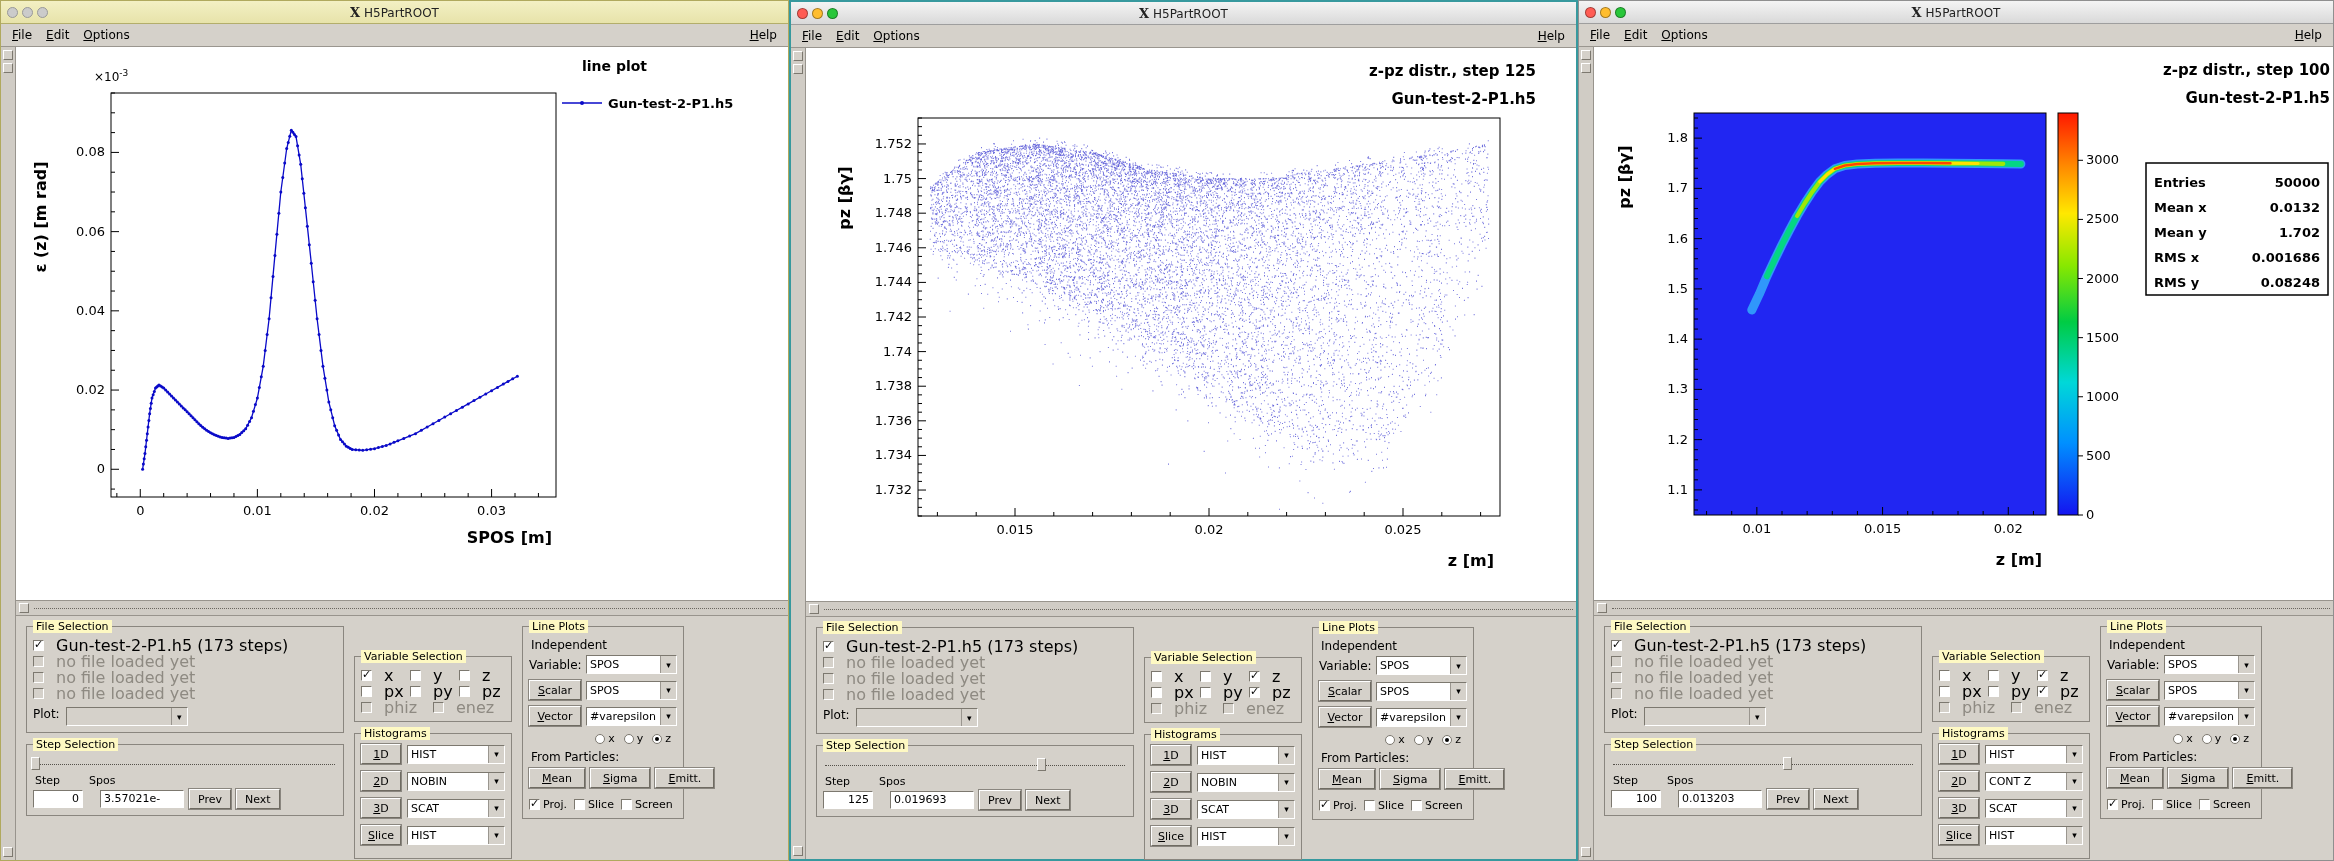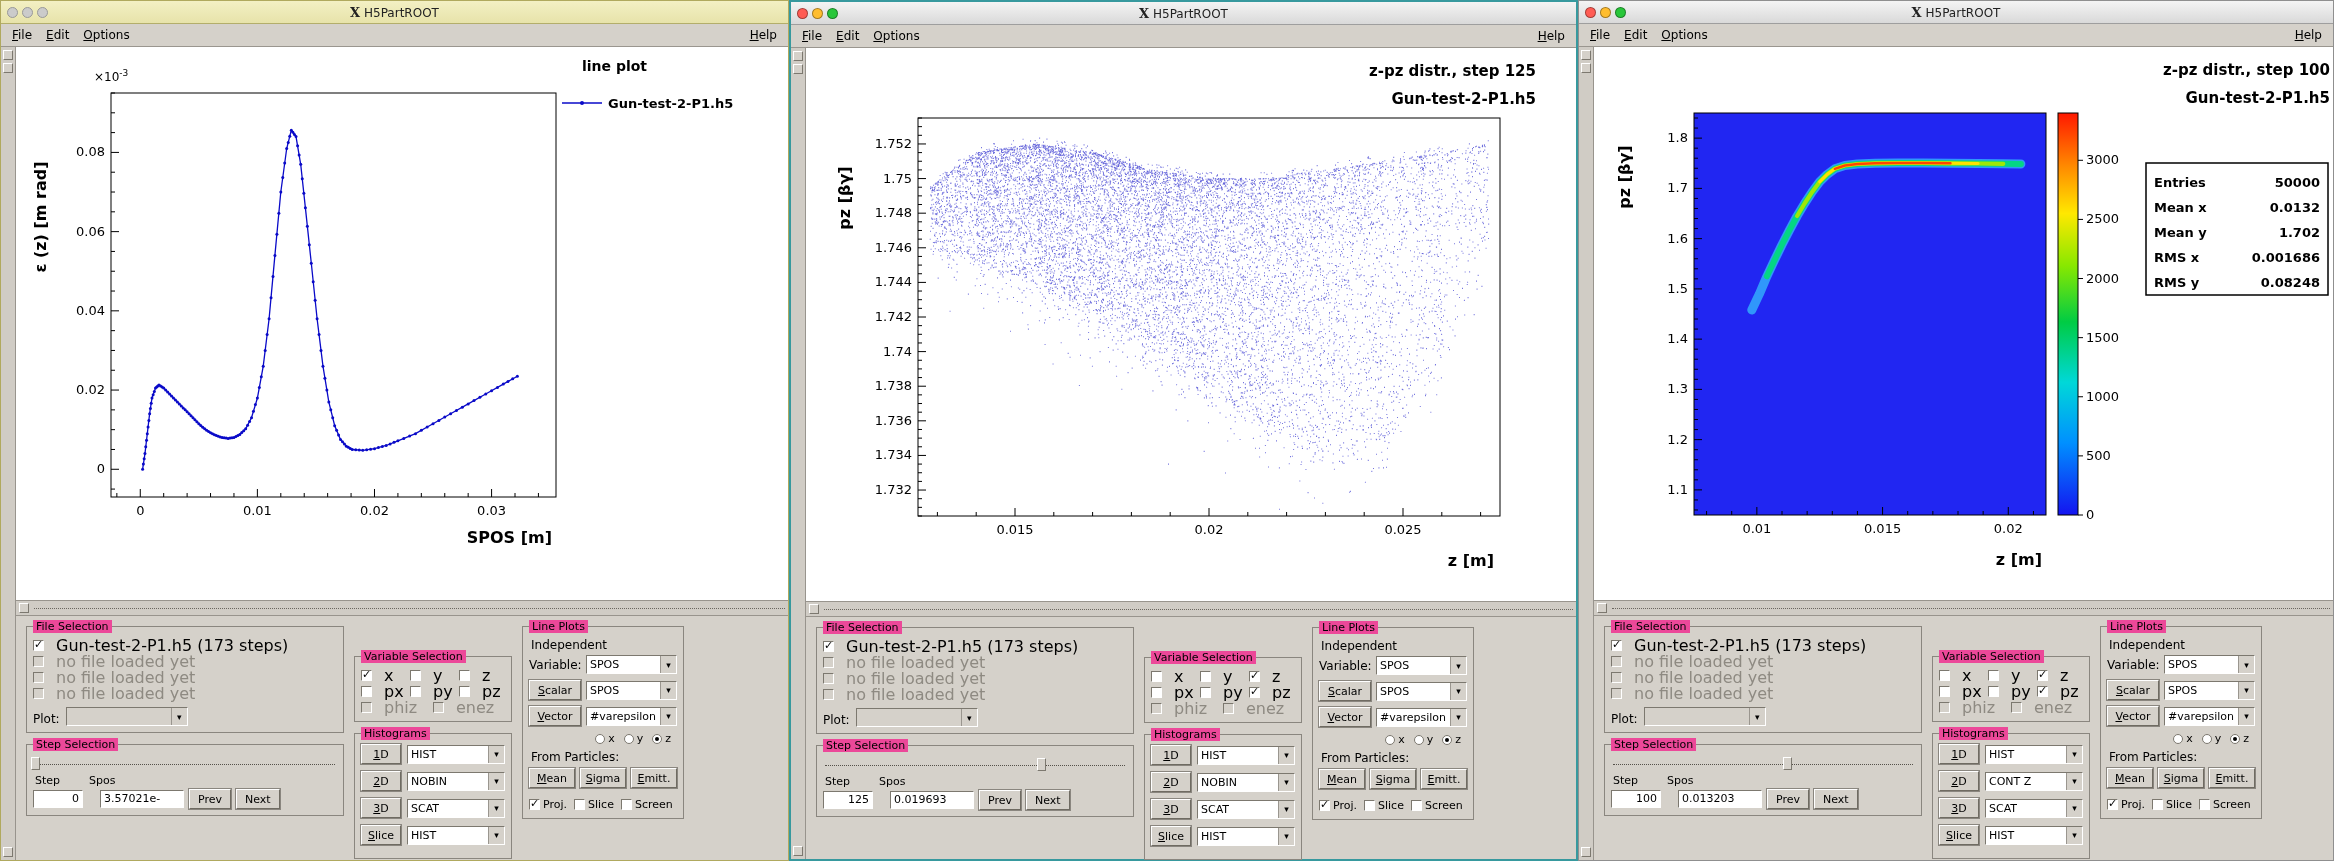--- a/index.html
+++ b/index.html
@@ -24,28 +24,28 @@
   .sq.bottom{margin-top:auto;}
   .content{flex:1;display:flex;flex-direction:column;min-width:0;}
   .canvas{flex:0 0 553px;height:553px;background:#fff;position:relative;overflow:hidden;}
   svg.plot{position:absolute;left:0;top:0;}
   .hstrip{flex:0 0 16px;background:#d0ccc5;border-top:1px solid #98948d;border-bottom:1px solid #98948d;display:flex;align-items:center;padding:0 3px;gap:5px;box-sizing:border-box;}
   .dots{flex:1;border-top:1px dotted #6a665f;height:0;}
   .controls{flex:1;display:flex;gap:10px;padding:10px 8px 0 10px;box-sizing:border-box;}
   .col{display:flex;flex-direction:column;gap:11px;}
   .c1{width:318px;}.c2{width:158px;margin-top:30px;}.c3{width:162px;}
   .groupbox{position:relative;border:1px solid #8a867f;padding:10px 6px 6px 6px;box-sizing:border-box;}
-  .legend{position:absolute;top:-7px;left:6px;background:#ec4899;padding:0 3px;font-size:11px;white-space:nowrap;}
+  .legend{position:absolute;top:-7px;left:6px;background:#fef9c3;padding:0 3px;font-size:11px;white-space:nowrap;}
   .opt{display:flex;align-items:center;gap:12px;font-size:16px;height:16px;white-space:nowrap;}
   .opt.disabled .optl{color:#8e8a82;}
   .optl{overflow:hidden;text-overflow:clip;}
   .cb{width:11px;height:11px;background:#fff;border:1px solid;border-color:#7c786f #fff #fff #7c786f;box-sizing:border-box;position:relative;flex:0 0 11px;}
   .opt.disabled .cb{background:#d5d1ca;}
   .cb.on::after{content:"✓";position:absolute;left:0;top:-3px;font-size:11px;font-weight:bold;color:#000;}
-  .plot-row{display:flex;align-items:flex-end;gap:6px;margin-top:6px;}
+  .plot-row{display:flex;align-items:flex-start;gap:6px;margin-top:6px;}
   .lbl{font-size:12px;}
   .combo{display:flex;height:19px;border:1px solid;border-color:#7c786f #fff #fff #7c786f;background:#fff;box-sizing:border-box;}
   .combo.disabled{background:#d5d1ca;}
   .ct{flex:1;font-size:11px;padding:2px 3px;white-space:nowrap;overflow:hidden;}
   .cbtn{width:15px;background:#d5d1ca;border-left:1px solid #9a968f;font-size:9px;display:flex;align-items:center;justify-content:center;flex:0 0 15px;}
   .fs .combo{width:122px;}
   .slider{position:relative;height:14px;margin:2px 2px 0;}
   .slider::before{content:"";position:absolute;left:0;right:0;top:7px;border-top:1px dotted #55514a;}
   .sth{position:absolute;top:0;width:9px;height:13px;background:#d5d1ca;border:1px solid;border-color:#fff #7c786f #7c786f #fff;box-sizing:border-box;}
   .sl-labels{display:flex;font-size:11px;margin-top:3px;}
@@ -64,21 +64,21 @@
   .lp-ind1{font-size:12px;margin:1px 0 3px 2px;}
   .lp-row{display:flex;gap:5px;align-items:center;margin-bottom:6px;}
   .lp-row .lbl{width:52px;flex:0 0 52px;}
   .lp-row .btn{width:52px;flex:0 0 52px;padding:1px 0;}
   .lp-row .combo{flex:1;}
   .radio-row{display:flex;gap:9px;justify-content:flex-end;margin:1px 6px 5px 0;font-size:11px;}
   .ropt{display:flex;align-items:center;gap:3px;}
   .rb{width:10px;height:10px;border-radius:50%;background:#fff;border:1px solid #7c786f;box-sizing:border-box;position:relative;}
   .rb.on::after{content:"";position:absolute;left:2px;top:2px;width:4px;height:4px;border-radius:50%;background:#000;}
   .lp-btns{display:flex;gap:5px;margin:4px 0 8px;}
-  .lp-btns .btn{flex:1;padding:1px 2px;}
+  .lp-btns .btn{flex:1;padding:1px 12px;}
   .lp-checks{display:flex;gap:7px;}
   .lp-checks .opt{gap:3px;font-size:11px;}
   u{text-decoration:underline;}
 </style>
 </head>
 <body>
 
 <div id="app">
     <div class="window">
   <div class="titlebar">

